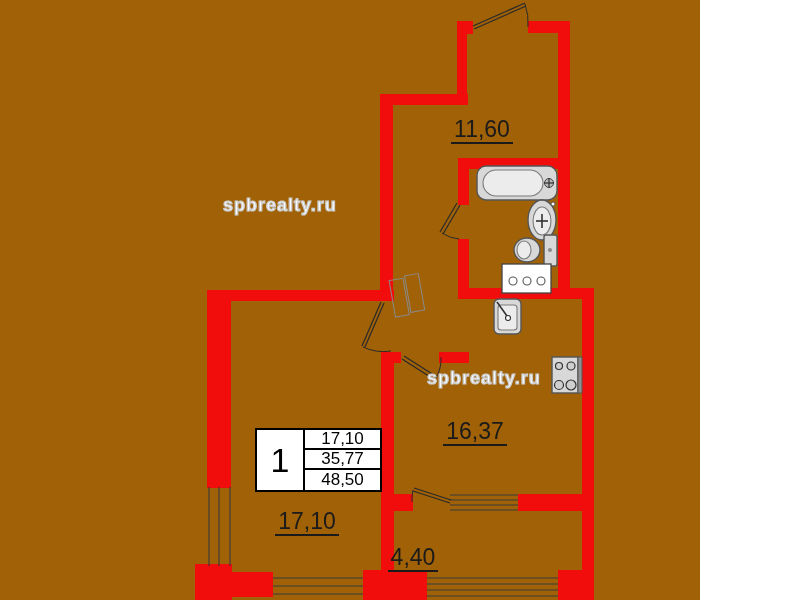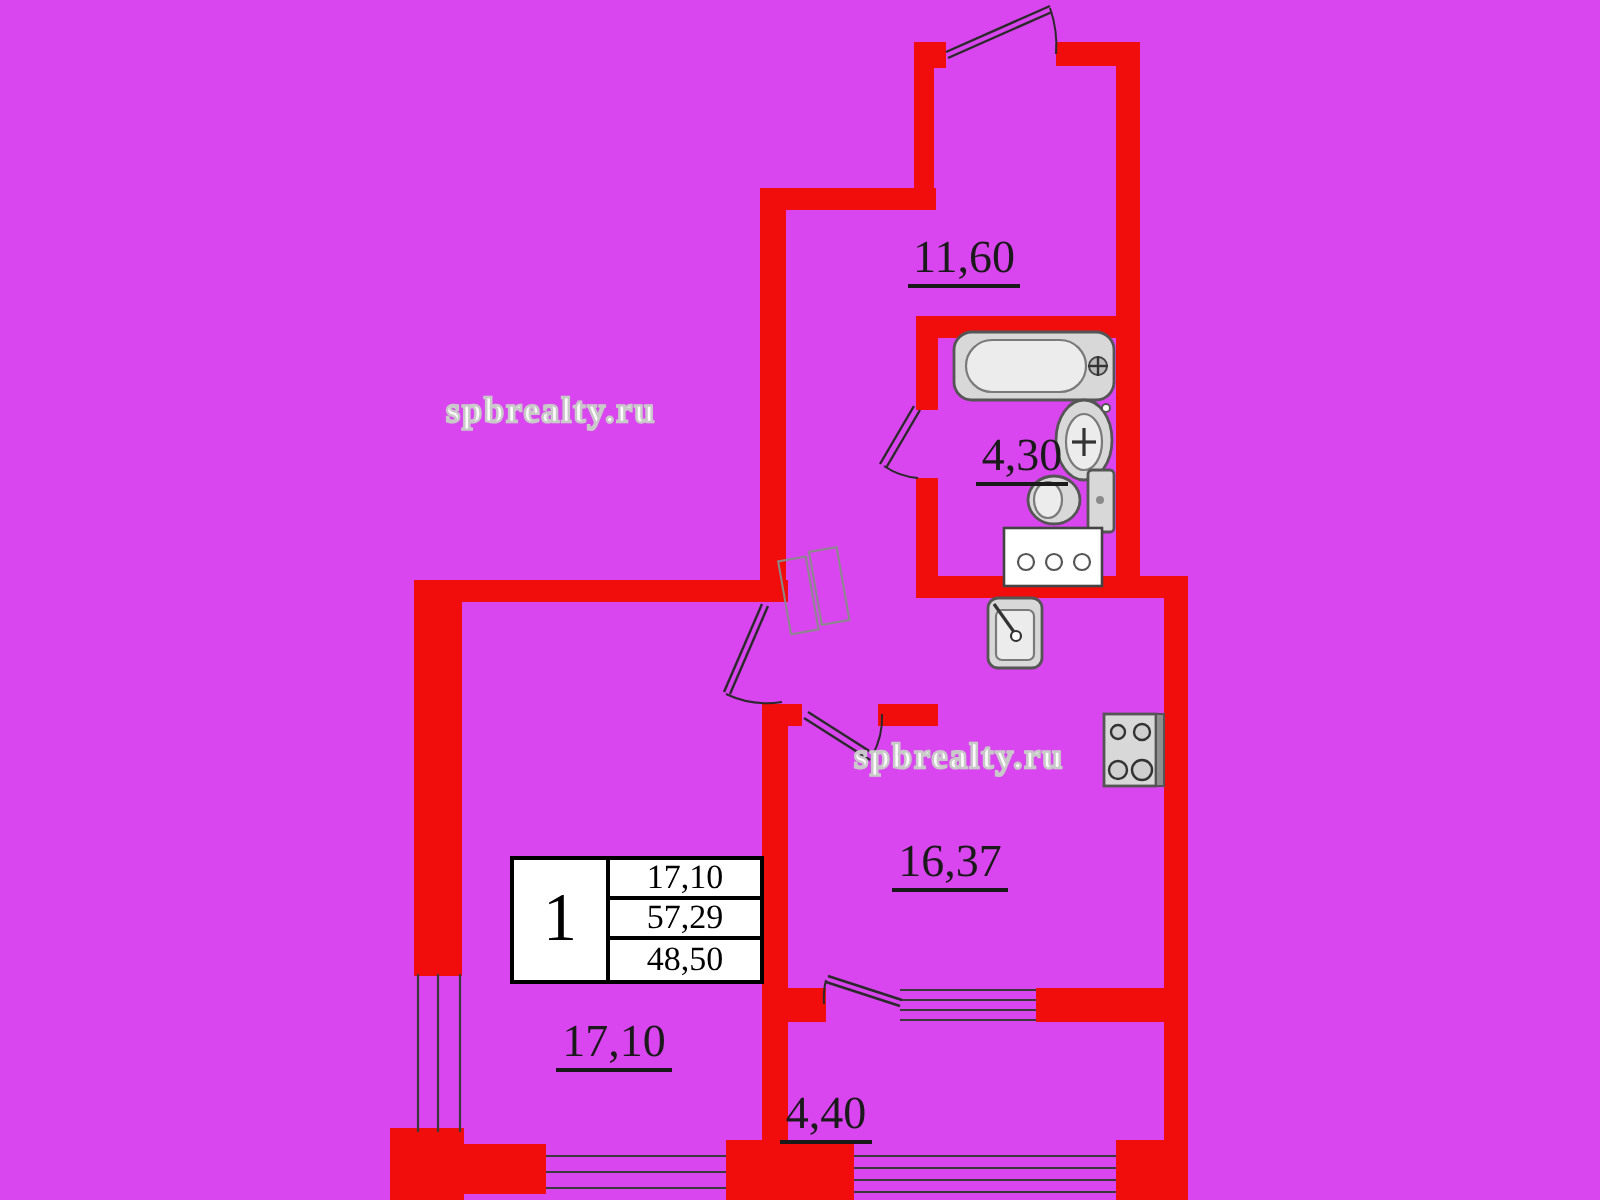--- a/index.html
+++ b/index.html
@@ -3,22 +3,22 @@
 <meta charset="utf-8">
 <style>
   :root{
     --wall:#f20d0d;
     --fixture:#d8d8d8;
     --outline:#555555;
     --text:#1a1a1a;
   }
   html,body{margin:0;padding:0;background:#ffffff;}
   #stage{
-    position:relative;width:800px;height:600px;background:#d946ef;overflow:hidden;
-    font-family:Liberation Serif, serif;
+    position:relative;width:700px;height:600px;background:#a16207;overflow:hidden;
+    font-family:Liberation Sans, sans-serif;
   }
   #plan-svg{position:absolute;left:0;top:0;}
   .wall{fill:var(--wall);stroke:none;}
   .thin{stroke:#3a3a3a;stroke-width:1.1;fill:none;}
   .leaf{stroke:#2a2a2a;stroke-width:1.2;fill:none;}
   .arc{stroke:#2a2a2a;stroke-width:1;fill:none;}
   .fx{fill:var(--fixture);stroke:var(--outline);stroke-width:1.4;}
   .fx-inner{fill:#ececec;stroke:#7a7a7a;stroke-width:1.1;}
   .fx-line{stroke:#333;stroke-width:1.6;fill:none;}
   .fx-white{fill:#ffffff;stroke:#444;stroke-width:1.3;}
@@ -180,36 +180,33 @@
       <circle cx="559" cy="366" r="3.5" fill="#cfcfcf" stroke="#333" stroke-width="1.2"></circle>
       <circle cx="571" cy="366" r="4" fill="#cfcfcf" stroke="#333" stroke-width="1.2"></circle>
       <circle cx="559" cy="385" r="4.5" fill="#cfcfcf" stroke="#333" stroke-width="1.2"></circle>
       <circle cx="571" cy="385" r="5" fill="#cfcfcf" stroke="#333" stroke-width="1.2"></circle>
     </g>
   </svg>
 
   <div class="room-label" style="left:437px;top:117px;">
     <span>11,60</span>
   </div>
-  <div class="room-label" style="left:466px;top:216px;">
-    <span>4,30</span>
-  </div>
   <div class="room-label" style="left:430px;top:419px;">
     <span>16,37</span>
   </div>
   <div class="room-label" style="left:262px;top:509px;">
     <span>17,10</span>
   </div>
   <div class="room-label" style="left:368px;top:545px;">
     <span>4,40</span>
   </div>
 
   <div class="info-table">
     <div class="cell-rooms">1</div>
     <div class="cell-val">17,10</div>
-    <div class="cell-val">57,29</div>
+    <div class="cell-val">35,77</div>
     <div class="cell-val">48,50</div>
   </div>
 
   <div class="watermark" style="left:223px;top:195px;">spbrealty.ru</div>
   <div class="watermark" style="left:427px;top:368px;">spbrealty.ru</div>
 
 </div>
 
 </body></html>

